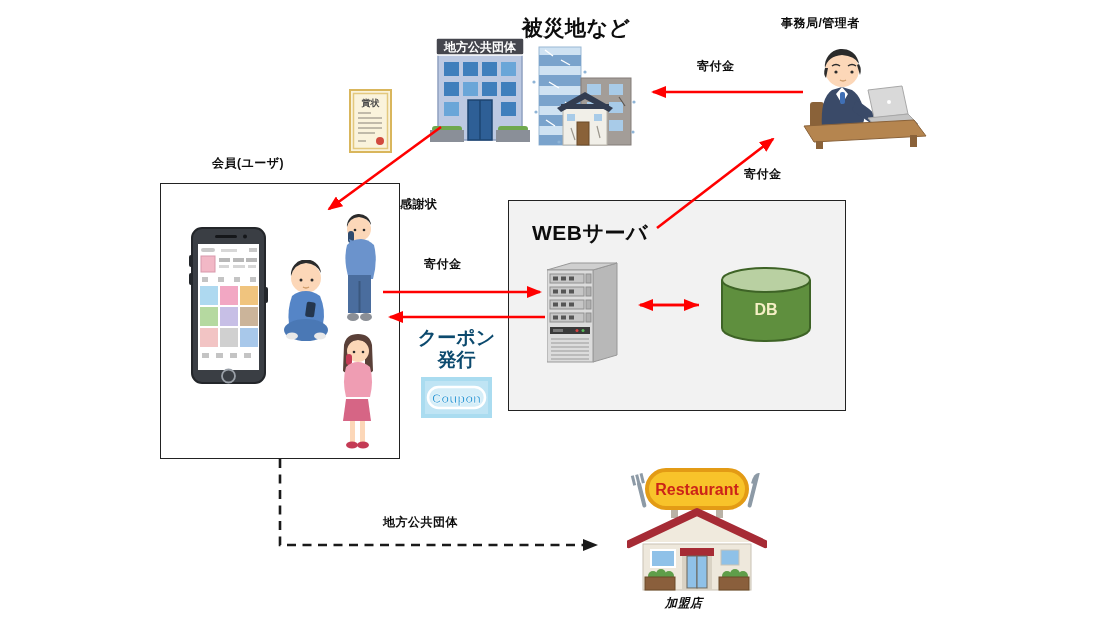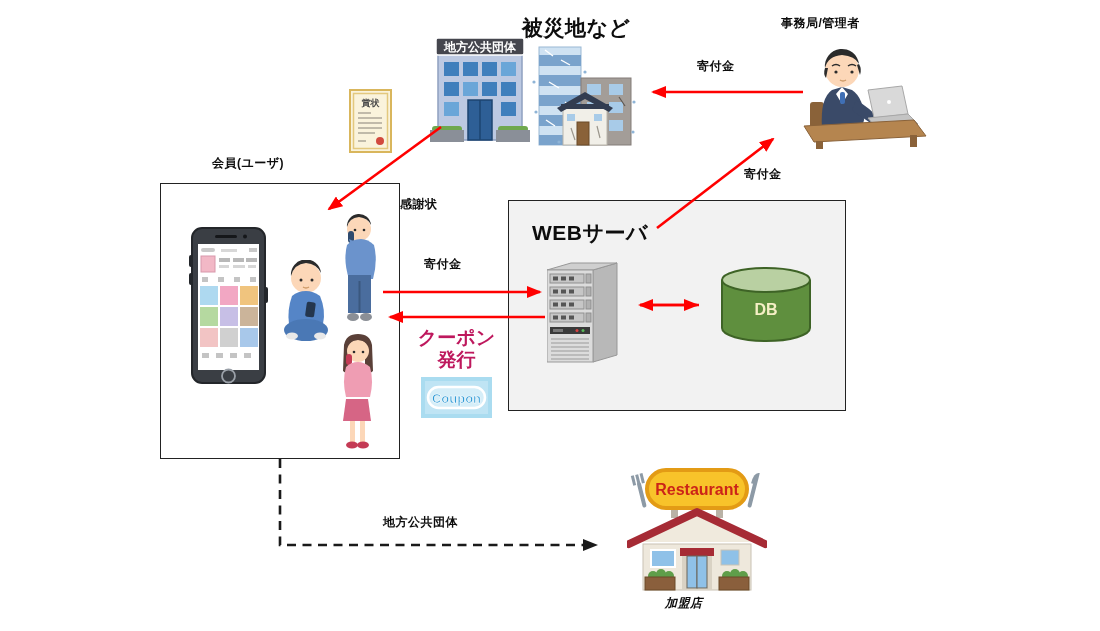--- a/index.html
+++ b/index.html
@@ -11,21 +11,21 @@
     position:absolute;font-weight:700;color:#0d0d0d;white-space:nowrap;
     letter-spacing:0.5px;
   }
   .fs21{font-size:21px;} .fs20{font-size:12px;}
   .box{position:absolute;border:1.6px solid #222;}
   #member-box{left:160px;top:183px;width:238px;height:274px;background:#fff;}
   #server-box{left:508px;top:200px;width:336px;height:209px;background:#f2f2f2;}
   .ill{position:absolute;}
   #arrow-layer{position:absolute;left:0;top:0;pointer-events:none;}
   #coupon-issue-label{position:absolute;left:409px;top:327px;width:95px;text-align:center;
-    font-weight:700;color:#be185d;font-size:19px;line-height:1.18;}
+    font-weight:700;color:#0c4a6e;font-size:19px;line-height:1.18;}
 </style>
 </head>
 <body>
 
 <div id="canvas">
 
   <div id="member-box" class="box"></div>
   <div id="server-box" class="box"></div>
 
   <div class="lbl fs21" style="left:522px;top:14px;">被災地など</div>

